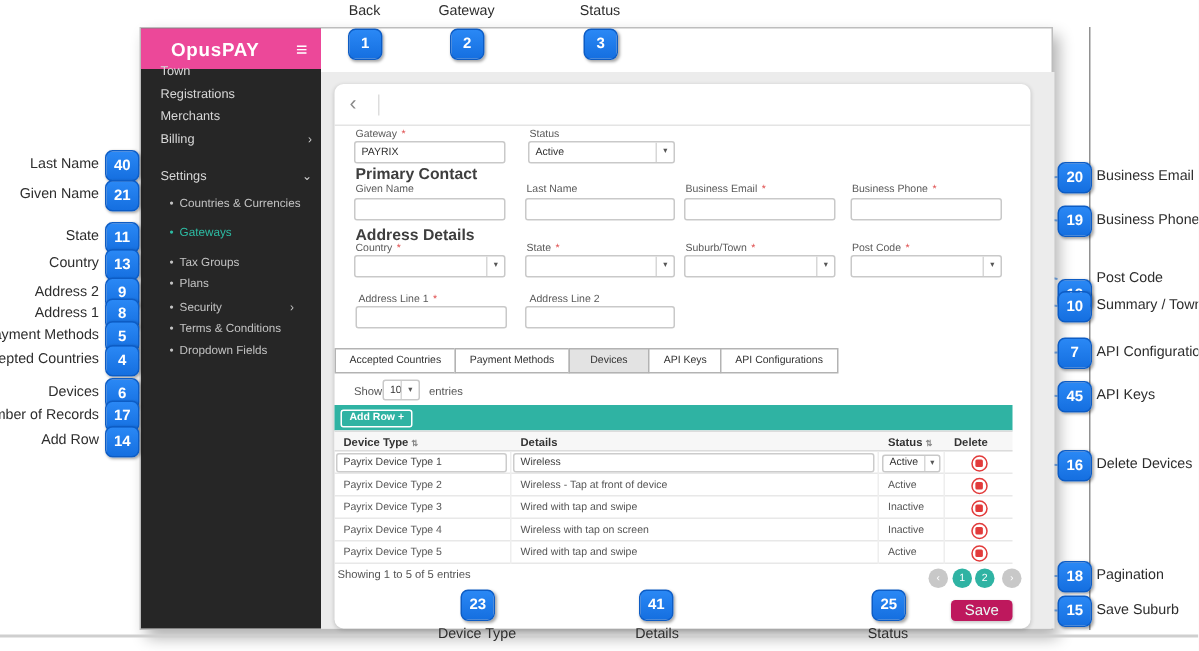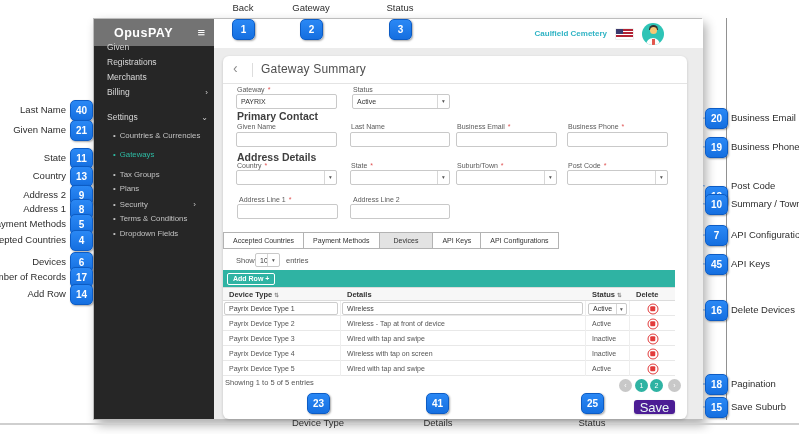--- a/index.html
+++ b/index.html
@@ -5,21 +5,21 @@
   html,body{margin:0;padding:0;background:#fff;}
   *{box-sizing:border-box;font-family:"Liberation Sans",sans-serif;}
   .stage{position:relative;width:799px;height:434px;background:#fff;overflow:hidden;}
   .bottom-rule{position:absolute;left:0;top:423px;width:799px;height:2px;background:#cfcfcf;}
 
   
   .window{position:absolute;left:93px;top:18px;width:609px;height:402px;background:#fff;
           border:1px solid #bdbdbd;box-shadow:4px 5px 10px rgba(0,0,0,.32);}
   
   .sidebar{position:absolute;left:0;top:0;width:120px;height:400px;background:#262626;}
-  .sb-header{position:absolute;left:0;top:0;width:120px;height:27px;background:#737373;
+  .sb-header{position:absolute;left:0;top:0;width:120px;height:27px;background:#ec4899;
              display:flex;align-items:center;justify-content:space-between;padding:0 9px 0 20px;gap:12px;}
   .brand{color:#fff;font-size:12.5px;font-weight:bold;letter-spacing:.5px;}
   .hamburger{color:#fff;font-size:13px;cursor:pointer;line-height:1;}
   .sb-item{position:absolute;left:13px;right:6px;height:12px;color:#d8d8d8;font-size:8.5px;display:flex;align-items:center;}
   .sb-item .chev{margin-left:auto;font-size:8px;color:#cfcfcf;}
   .sb-sub{position:absolute;left:19px;right:6px;height:11px;color:#c3c3c3;font-size:7.8px;display:flex;align-items:center;gap:4px;}
   .sb-sub .chev{margin-left:auto;margin-right:12px;font-size:8px;}
   .sb-sub.active{color:#2dbba3;}
   
   .topbar{position:absolute;left:120px;top:0;width:489px;height:29px;background:#fff;
@@ -64,22 +64,22 @@
   .td:last-child{border-right:none;}
   .cell-input{position:absolute;left:1px;top:1px;bottom:1px;right:2px;border:1px solid #ccc;border-radius:2px;background:#fff;
               font-size:7px;color:#444;line-height:11px;padding-left:4px;}
   .del{position:absolute;left:50%;top:50%;transform:translate(-50%,-50%);width:11px;height:11px;border:1.6px solid #e23b3b;border-radius:50%;cursor:pointer;}
   .del::after{content:"";position:absolute;left:50%;top:50%;transform:translate(-50%,-50%);width:4.5px;height:4.5px;background:#e23b3b;border-radius:1px;}
   .summary{position:absolute;left:2px;top:322px;font-size:7.5px;color:#555;}
   .pg{position:absolute;top:323px;width:13px;height:13px;border-radius:50%;display:flex;align-items:center;justify-content:center;
       font-size:7px;color:#fff;cursor:pointer;}
   .pg.gray{background:#c8c8c8;}
   .pg.teal{background:#2fb3a3;}
-  .savebtn{position:absolute;left:411px;top:344px;width:41px;height:14px;border-radius:3px;background:#4c1d95;
-           color:#eafaf6;font-size:13px;display:flex;align-items:center;justify-content:center;cursor:pointer;box-shadow:0 1px 2px rgba(0,0,0,.2);}
+  .savebtn{position:absolute;left:411px;top:344px;width:41px;height:14px;border-radius:3px;background:#be185d;
+           color:#eafaf6;font-size:10px;display:flex;align-items:center;justify-content:center;cursor:pointer;box-shadow:0 1px 2px rgba(0,0,0,.2);}
   
   .overlay{position:absolute;left:0;top:0;width:799px;height:434px;pointer-events:none;}
   .callout{position:absolute;width:23px;height:21px;border-radius:5px;background:linear-gradient(#2a88f5,#156fe0);
            border:1px solid #0d5cc4;color:#fff;font-size:10px;font-weight:bold;display:flex;align-items:center;justify-content:center;
            box-shadow:1px 1px 2px rgba(0,0,0,.35);z-index:6;}
   .ann{position:absolute;font-size:9.5px;color:#2d2d2d;white-space:nowrap;z-index:6;}
   .ann.center{text-align:center;}
 </style>
 </head>
 <body>
@@ -119,21 +119,21 @@
   </svg>
 
   <div class="window">
 
     <div class="sidebar">
       <div class="sb-header">
         <span class="brand">OpusPAY</span>
         <span class="hamburger">≡</span>
       </div>
       <div class="sb-item" style="top:22px">
-          <span>Given</span>
+          <span>Town</span>
         </div>
       <div class="sb-item" style="top:37px">
           <span>Registrations</span>
         </div>
       <div class="sb-item" style="top:52px">
           <span>Merchants</span>
         </div>
       <div class="sb-item" style="top:67px">
           <span>Billing</span>
           <span class="chev">›</span>
@@ -166,39 +166,26 @@
       <div class="sb-sub" style="top:194px">
           <span>•</span>
           <span>Terms &amp; Conditions</span>
         </div>
       <div class="sb-sub" style="top:209px">
           <span>•</span>
           <span>Dropdown Fields</span>
         </div>
     </div>
 
-    <div class="topbar">
-      <span class="account">Caulfield Cemetery</span>
-      <span class="flag">
-          <span class="canton"></span>
-        </span>
-      <span class="avatar">
-          <span class="hair"></span>
-          <span class="head"></span>
-          <span class="body"></span>
-          <span class="tie"></span>
-        </span>
-    </div>
 
     <div class="content"></div>
 
     <div class="card">
       <span class="back">‹</span>
       <span class="vdiv"></span>
-      <span class="card-title">Gateway Summary</span>
       <span class="card-hr"></span>
 
       <span class="lbl" style="left:14px;top:30px"><span>Gateway</span><span class="req">*</span></span>
       <span class="box" style="left:13px;top:38px;width:101px"><span>PAYRIX</span></span>
       <span class="lbl" style="left:130px;top:30px">Status</span>
       <span class="box" style="left:129px;top:38px;width:98px"><span>Active</span><span class="arrow">▾</span></span>
 
       <div class="section-h" style="left:14px;top:54px">Primary Contact</div>
 
       <span class="lbl" style="left:14px;top:67px">Given Name</span>

